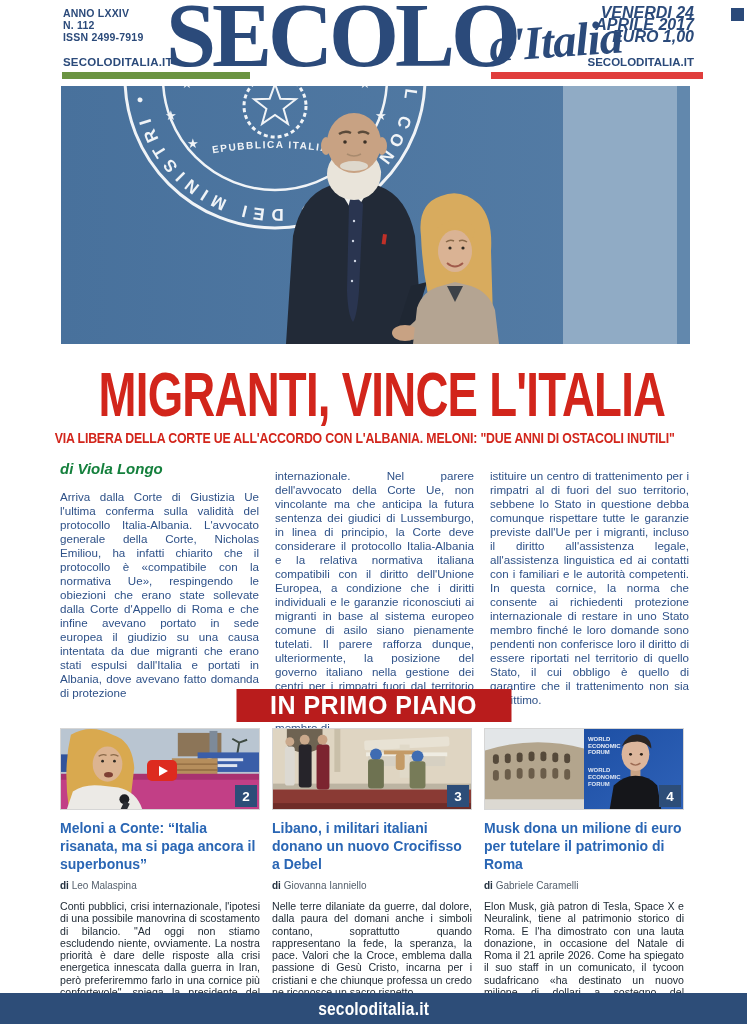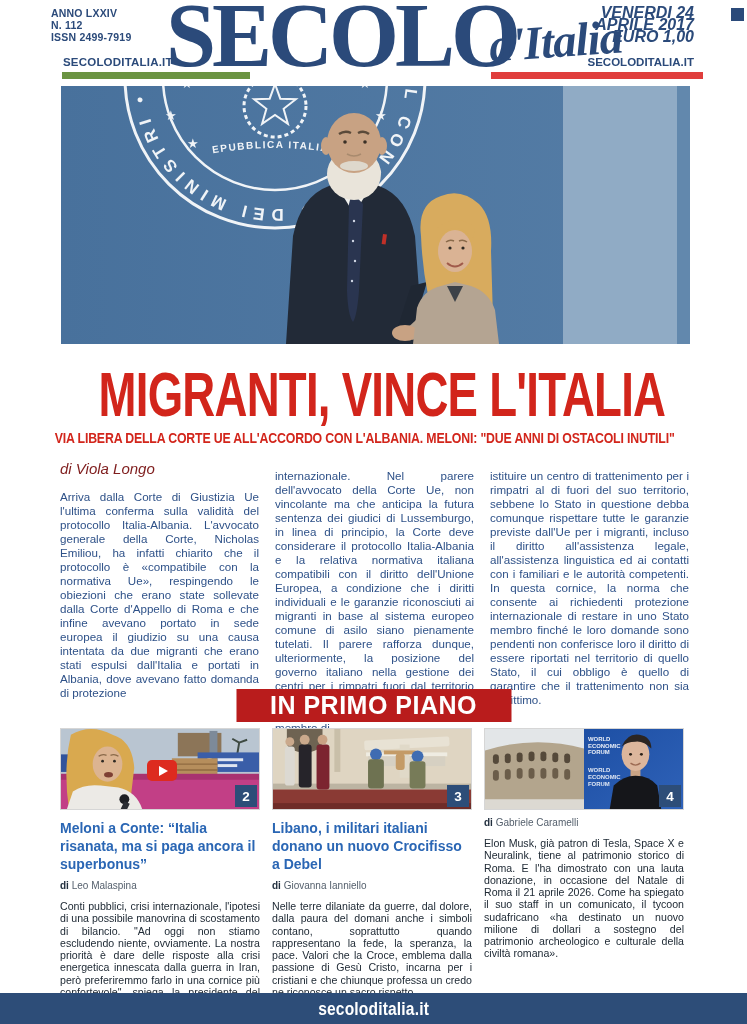--- a/index.html
+++ b/index.html
@@ -1,20 +1,20 @@
 <!DOCTYPE html>
 <html><head>
 <meta charset="utf-8">
 <style>
   html,body{margin:0;padding:0;background:#ffffff;}
   .page{position:relative;width:747px;height:1024px;background:#fff;overflow:hidden;
         font-family:"Liberation Sans",sans-serif;}
 
   
-  .issue-block{position:absolute;left:51px;top:7px;color:#2b4a7a;font-size:10.5px;
+  .issue-block{position:absolute;left:63px;top:7px;color:#2b4a7a;font-size:10.5px;
                font-weight:bold;line-height:12px;letter-spacing:.2px;}
   .site-left{position:absolute;left:63px;top:56px;color:#2b4a7a;font-size:11.5px;
              font-weight:bold;letter-spacing:.2px;}
   .logo-main{position:absolute;left:166px;top:-9px;color:#2b4a7a;
              font-family:"Liberation Serif",serif;font-weight:bold;font-size:90px;
              letter-spacing:-4px;line-height:90px;}
   .logo-script{position:absolute;left:489px;top:14px;color:#2b4a7a;
                font-family:"Liberation Serif",serif;font-style:italic;font-weight:bold;
                font-size:47px;transform:rotate(-4deg);letter-spacing:-1px;}
   .date-block{position:absolute;right:53px;top:7px;color:#2b4a7a;font-size:16px;
@@ -33,21 +33,21 @@
   .headline-wrap{position:absolute;top:364px;left:0;width:747px;text-align:center;white-space:nowrap;margin-left:8px;}
   .headline{display:inline-block;color:#d2251b;font-weight:bold;font-size:60px;line-height:62px;
             transform:scale(.76,1.04);transform-origin:center;letter-spacing:-1px;}
   .subhead-wrap{position:absolute;top:429px;left:0;width:614px;text-align:center;white-space:nowrap;}
   .subhead{display:inline-block;color:#d2251b;font-weight:bold;font-size:14.5px;
            transform:scaleX(.85);transform-origin:center;letter-spacing:-.2px;}
 
   
   .article{position:absolute;left:60px;top:456px;width:630px;display:flex;gap:16px;}
   .article .col{width:199px;}
-  .byline-main{color:#7f1d1d;font-weight:normal;font-style:italic;font-size:15px;margin:4px 0 12px 0;}
+  .byline-main{color:#15803d;font-weight:bold;font-style:italic;font-size:15px;margin:4px 0 12px 0;}
   .bodytext{color:#2e5188;font-size:11.6px;line-height:14px;text-align:justify;margin-top:13px;}
 
   
   .banner{position:absolute;top:689px;left:50%;transform:translateX(-50%);background:#b91c1c;
           color:#fff;font-weight:bold;font-size:25px;line-height:33px;height:33px;
           padding:0 34px;letter-spacing:.5px;white-space:nowrap;}
 
   
   .cards{position:absolute;left:60px;top:728px;width:625px;display:flex;gap:12px;}
   .card{width:200px;position:relative;}
@@ -319,20 +319,21 @@
             <path d="M126,82 L130,58 Q140,48 152,48 Q166,48 174,58 L178,82 Z" fill="#15161a"></path>
             <ellipse cx="152" cy="26" rx="14" ry="17" fill="#dcb69c"></ellipse>
             <path d="M138,18 Q144,4 156,6 Q168,8 168,20 Q160,12 152,13 Q143,13 138,18 Z" fill="#2b2522"></path>
             <circle cx="147" cy="26" r="1.5" fill="#2a2118"></circle>
               <circle cx="158" cy="26" r="1.5" fill="#2a2118"></circle>
             <path d="M147,35 q5,4 10,0" stroke="#9c6a52" stroke-width="1.4" fill="none"></path>
           </g>
         </svg>
         <div class="badge">4</div>
       </div>
+      <div class="card-title">Musk dona un milione di euro per tutelare il patrimonio di Roma</div>
       <div class="card-byline">
         <span class="di">di</span>
         <span class="author">Gabriele Caramelli</span>
       </div>
       <div class="card-body">Elon Musk, già patron di Tesla, Space X e Neuralink, tiene al patrimonio storico di Roma. E l'ha dimostrato con una lauta donazione, in occasione del Natale di Roma il 21 aprile 2026. Come ha spiegato il suo staff in un comunicato, il tycoon sudafricano «ha destinato un nuovo milione di dollari a sostegno del patrimonio archeologico e culturale della civiltà romana».</div>
     </div>
 
   </div>
 
   <div class="footer">

